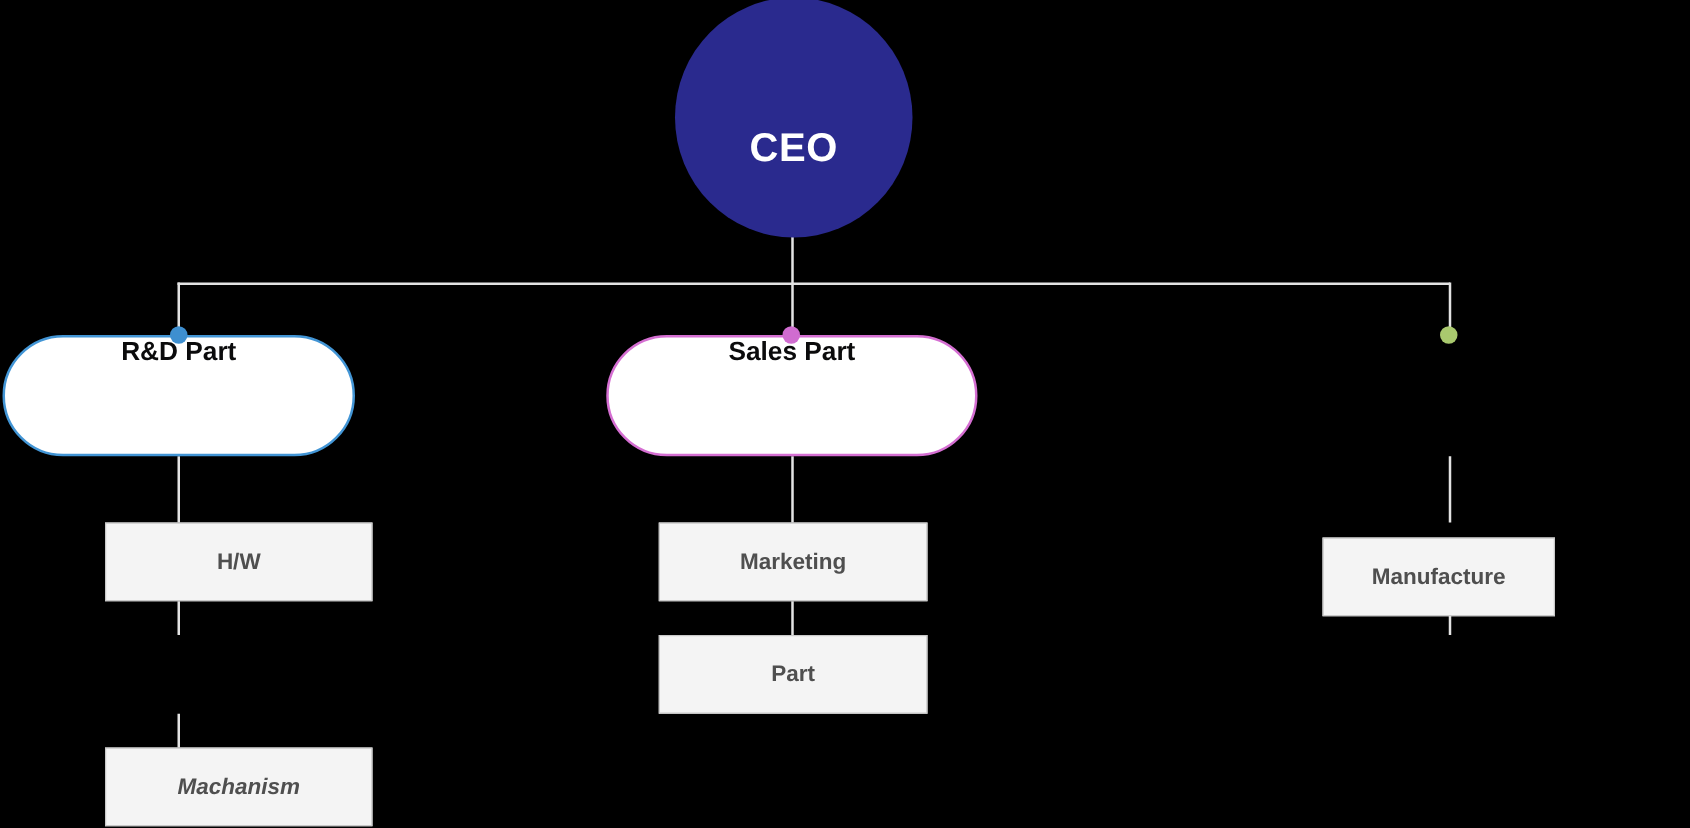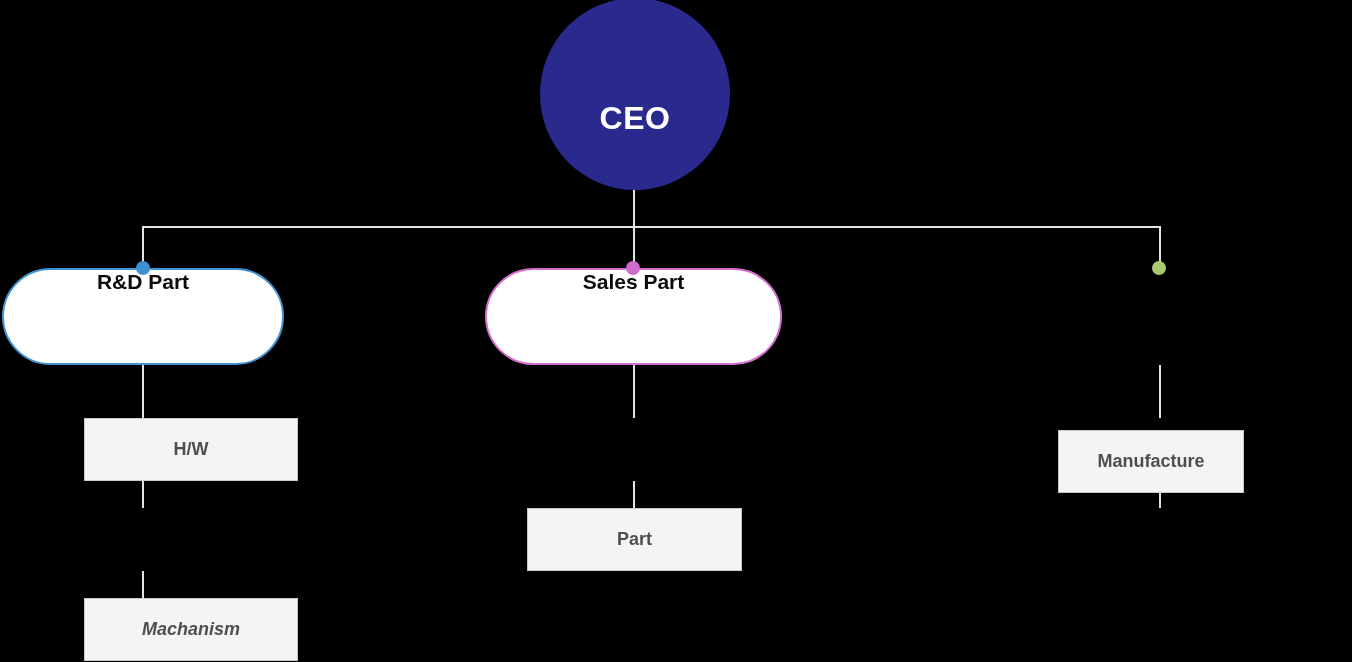--- a/index.html
+++ b/index.html
@@ -127,20 +127,23 @@
     <span>Sales Part</span>
   </div>
 
   <div class="unit col-rnd row-0">
     <span>H/W</span>
   </div>
   <div class="unit col-rnd row-2">
     <span>Machanism</span>
   </div>
 
+  <div class="unit col-sales row-0">
+    <span>Marketing</span>
+  </div>
   <div class="unit col-sales row-1">
     <span>Part</span>
   </div>
 
   <div class="unit col-manufacture row-0">
     <span>Manufacture</span>
   </div>
 
 </div>
 

